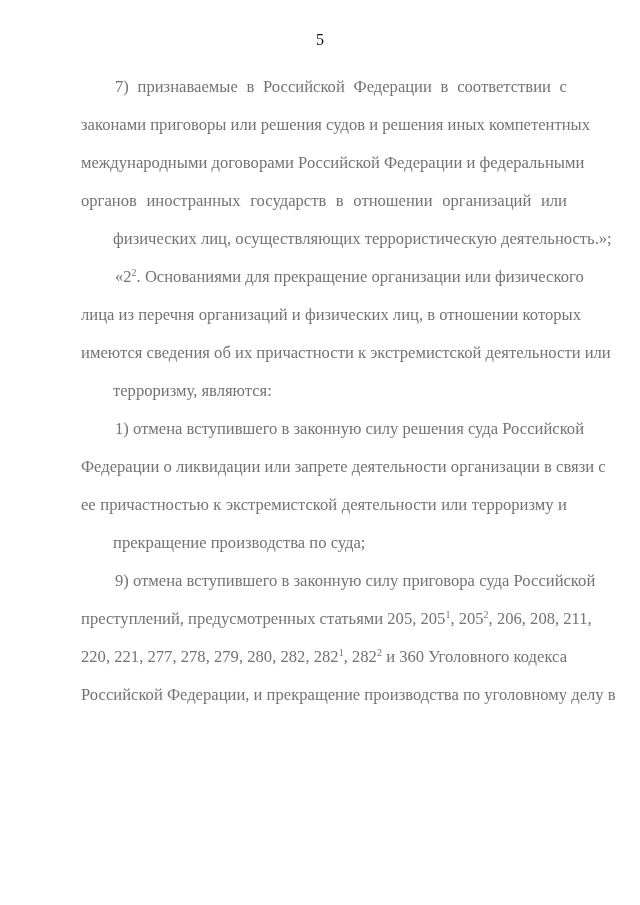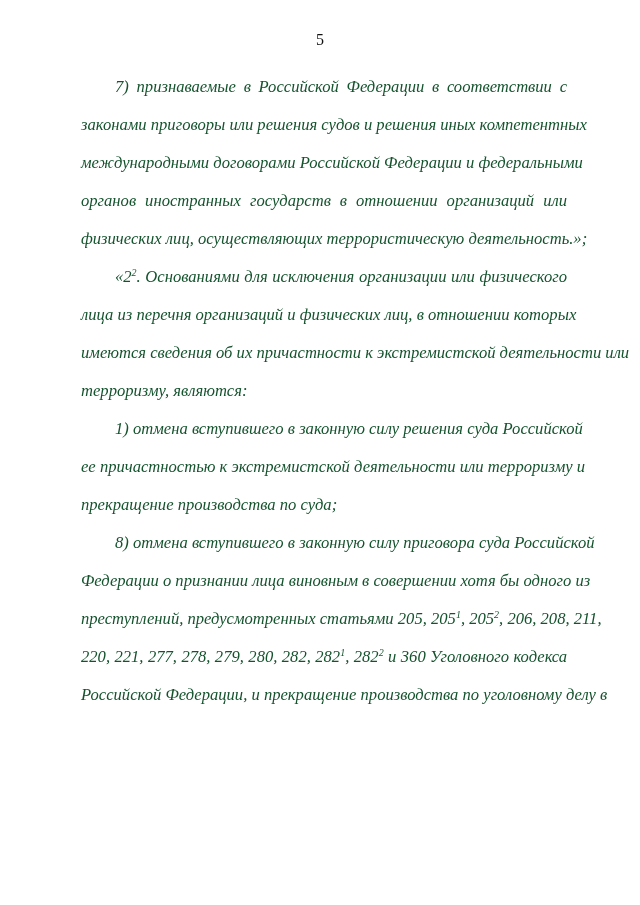--- a/index.html
+++ b/index.html
@@ -1,49 +1,49 @@
 <!DOCTYPE html>
 <html><head>
 <meta charset="utf-8">
 <style>
   html, body { margin:0; padding:0; background:#ffffff; }
   body { width:640px; height:905px; position:relative; overflow:hidden; }
   .page { position:absolute; left:0; top:0; width:640px; height:905px; background:#fff; }
   .pagenum { position:absolute; top:31px; left:0; width:640px; text-align:center;
     font-family:"Liberation Serif", serif; font-size:16px; color:#111; }
   .body { position:absolute; left:81px; top:68px; width:486px;
-    font-family:"Liberation Serif", serif; font-size:16.6px; line-height:38px; color:#14532d;font-style:italic; }
+    font-family:"Liberation Serif", serif; font-size:16.6px; line-height:38px; color:#737373; }
   .line { display:block; text-align:justify; text-align-last:justify; white-space:nowrap; }
   .line.indent { padding-left:34px; }
-  .line.end { text-align-last:left; }
+  .line.end { text-align-last:left;margin-left:32px; }
   sup { font-size:10px; line-height:0; vertical-align:6px; }
 </style>
 </head>
 <body>
 
 <div class="page">
   <div class="pagenum">5</div>
 
   <div class="body">
 
     <span class="line indent">7) признаваемые в Российской Федерации в соответствии с</span>
     <span class="line">законами приговоры или решения судов и решения иных компетентных</span>
     <span class="line">международными договорами Российской Федерации и федеральными</span>
     <span class="line">органов иностранных государств в отношении организаций или</span>
     <span class="line end">физических лиц, осуществляющих террористическую деятельность.»;</span>
 
 
-    <span class="line indent"><span>«2</span><sup>2</sup><span>. Основаниями для исключения организации или физического</span></span>
+    <span class="line indent"><span>«2</span><sup>2</sup><span>. Основаниями для прекращение организации или физического</span></span>
     <span class="line">лица из перечня организаций и физических лиц, в отношении которых</span>
     <span class="line">имеются сведения об их причастности к экстремистской деятельности или</span>
     <span class="line end">терроризму, являются:</span>
 
     <span class="line indent">1) отмена вступившего в законную силу решения суда Российской</span>
+    <span class="line">Федерации о ликвидации или запрете деятельности организации в связи с</span>
     <span class="line">ее причастностью к экстремистской деятельности или терроризму и</span>
     <span class="line end">прекращение производства по суда;</span>
 
-    <span class="line indent">8) отмена вступившего в законную силу приговора суда Российской</span>
-    <span class="line">Федерации о признании лица виновным в совершении хотя бы одного из</span>
+    <span class="line indent">9) отмена вступившего в законную силу приговора суда Российской</span>
     <span class="line"><span>преступлений, предусмотренных статьями 205, 205</span><sup>1</sup><span>, 205</span><sup>2</sup><span>, 206, 208, 211,</span></span>
     <span class="line"><span>220, 221, 277, 278, 279, 280, 282, 282</span><sup>1</sup><span>, 282</span><sup>2</sup><span> и 360 Уголовного кодекса</span></span>
     <span class="line">Российской Федерации, и прекращение производства по уголовному делу в</span>
   </div>
 </div>
 
 </body></html>

